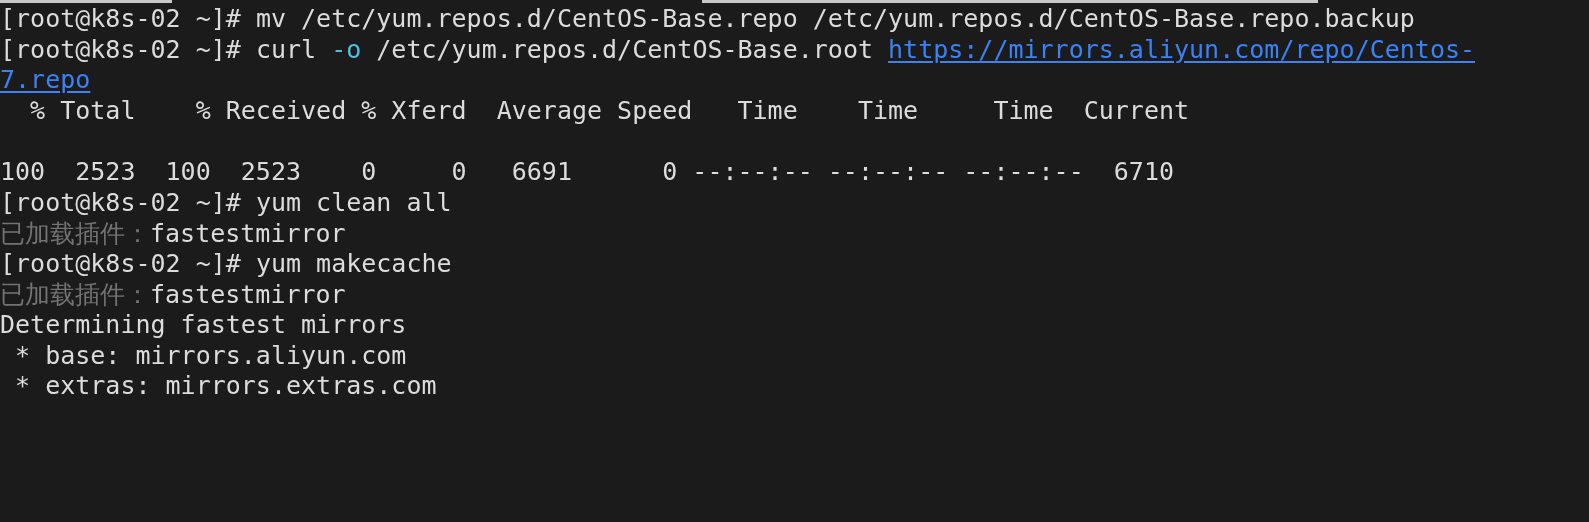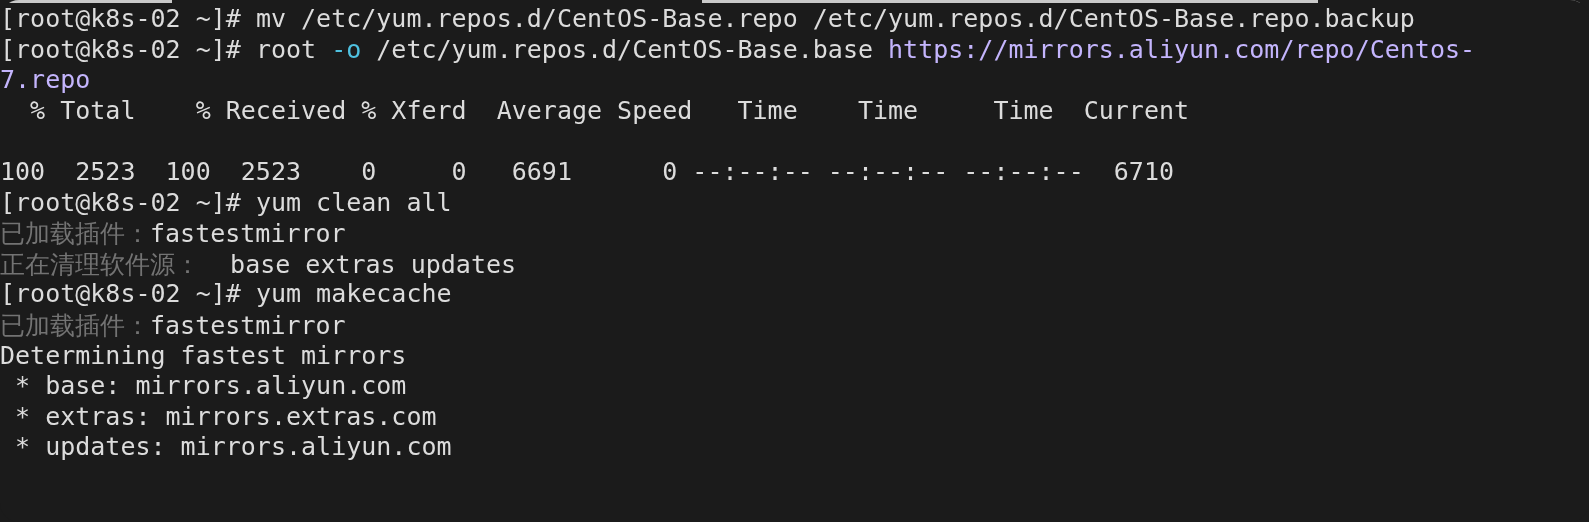--- a/index.html
+++ b/index.html
@@ -7,21 +7,20 @@
     padding: 0;
     background: #1b1b1b;
   }
   #screen {
     position: relative;
     width: 1589px;
     height: 522px;
     background: #1b1b1b;
     overflow: hidden;
     font-family: "DejaVu Sans Mono", "Liberation Mono", monospace;
-    border-radius: 19px;
   }
   
   .chrome-strip {
     position: absolute;
     top: 0; left: 0;
     width: 1589px;
     height: 3px;
     background: #c9c9c9;
   }
   .chrome-tab {
@@ -53,21 +52,22 @@
     line-height: 30.6px;
     font-size: 25px;
     letter-spacing: 0px;
     color: #dcdcdc;
     white-space: pre;
     font-family: "DejaVu Sans Mono", "Liberation Mono", monospace;
   }
   .line.blank { color: transparent; }
   .flag-cyan { color: #4fc1e0; }
   .link {
-    color: #c4b5fd;
+    color: #3b82f6;
+    text-decoration: underline;
     text-underline-offset: 3px;
   }
   .cjk {
     font-family: Liberation Sans, sans-serif;
     font-size: 25px;
     color: #737373;
   }
 </style>
 </head>
 <body>
@@ -75,47 +75,45 @@
 <div id="screen">
 
   <div class="chrome-strip"></div>
   <div class="chrome-tab"></div>
   <div class="chrome-tab2"></div>
 
   <div class="term">
 
     <div class="line"><span>[root@k8s-02 ~]# </span><span>mv /etc/yum.repos.d/CentOS-Base.repo /etc/yum.repos.d/CentOS-Base.repo.backup</span></div>
 
-    <div class="line"><span>[root@k8s-02 ~]# </span><span>root </span><span class="flag-cyan">-o</span><span> /etc/yum.repos.d/CentOS-Base.base </span><span class="link">https://mirrors.aliyun.com/repo/Centos-</span></div>
+    <div class="line"><span>[root@k8s-02 ~]# </span><span>curl </span><span class="flag-cyan">-o</span><span> /etc/yum.repos.d/CentOS-Base.root </span><span class="link">https://mirrors.aliyun.com/repo/Centos-</span></div>
 
     <div class="line"><span class="link">7.repo</span></div>
 
     <div class="line">  % Total    % Received % Xferd  Average Speed   Time    Time     Time  Current</div>
 
 
     <div class="line blank"> </div>
 
     <div class="line">100  2523  100  2523    0     0   6691      0 --:--:-- --:--:-- --:--:--  6710</div>
 
     <div class="line"><span>[root@k8s-02 ~]# </span><span>yum clean all</span></div>
 
     <div class="line"><span class="cjk">已加载插件：</span><span>fastestmirror</span></div>
 
-    <div class="line"><span class="cjk">正在清理软件源：</span><span>  base extras updates</span></div>
 
     <div class="line"><span>[root@k8s-02 ~]# </span><span>yum makecache</span></div>
 
     <div class="line"><span class="cjk">已加载插件：</span><span>fastestmirror</span></div>
 
     <div class="line">Determining fastest mirrors</div>
 
     <div class="line"> * base: mirrors.aliyun.com</div>
 
     <div class="line"> * extras: mirrors.extras.com</div>
 
-    <div class="line"> * updates: mirrors.aliyun.com</div>
 
     <div class="line">
       
     </div>
 
   </div>
 </div>
 
 </body></html>

